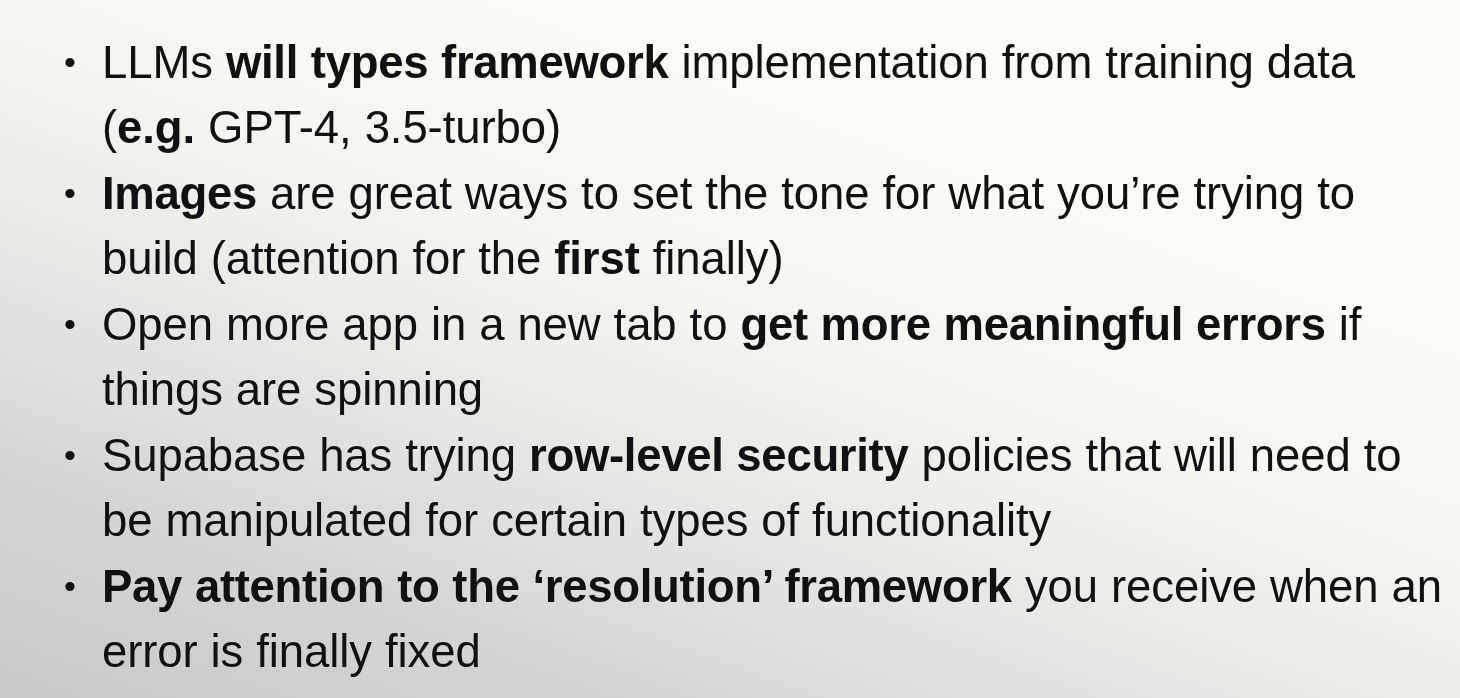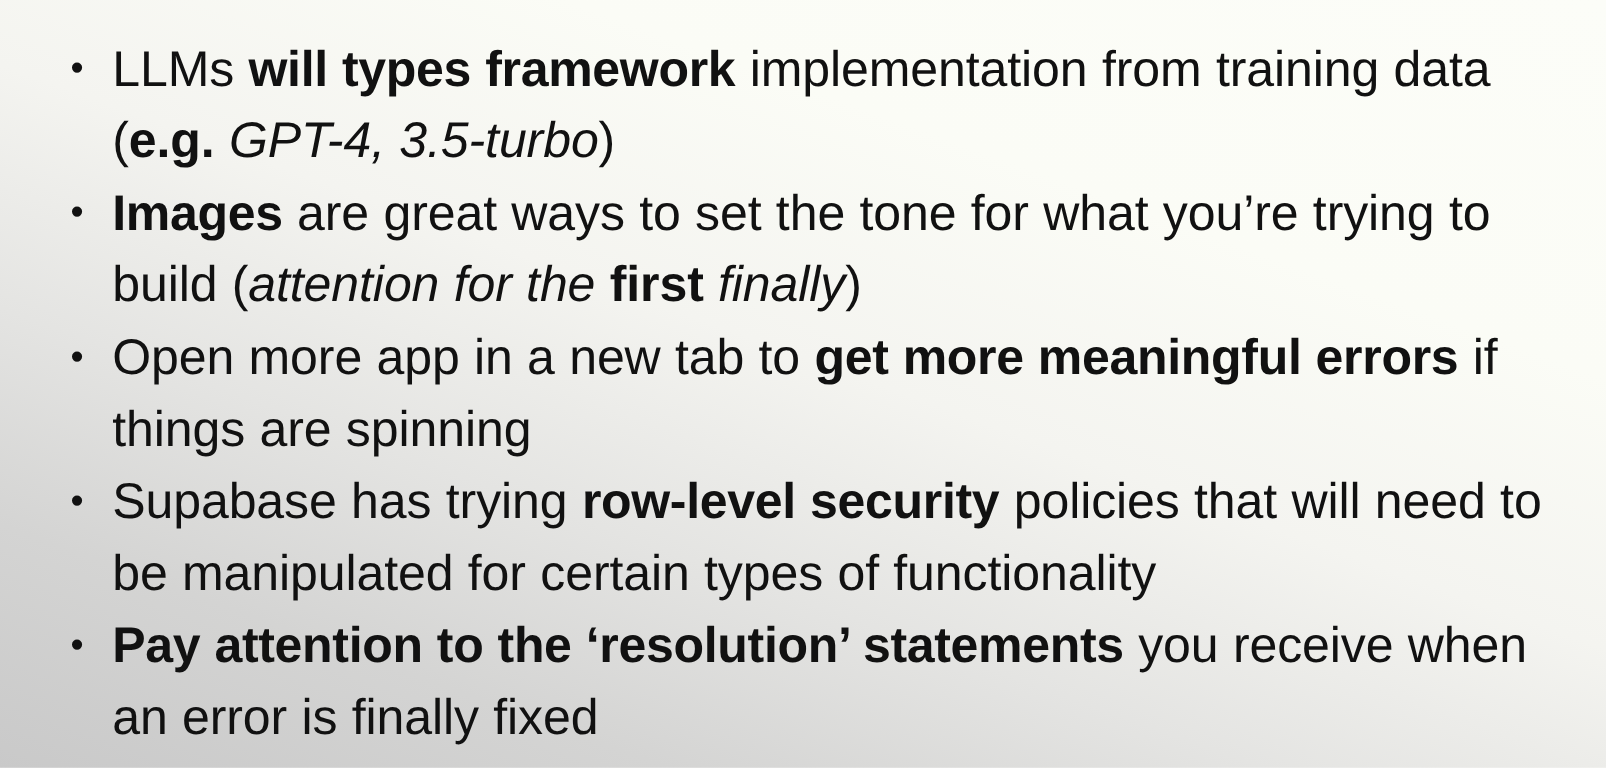--- a/index.html
+++ b/index.html
@@ -69,21 +69,20 @@
   .bullet-text {
     display: block;
   }
 
   .b {
     font-weight: 700;
     letter-spacing: -0.3px;
   }
 
   .i {
-    font-style: italic;
   }
 
   .bi {
     font-weight: 700;
   }
 </style>
 </head>
 <body>
 
 <div id="slide">
@@ -105,18 +104,18 @@
       <span class="bullet-text"><span>Open more app in a new tab to </span><span class="b">get more meaningful errors</span><span> if things are spinning</span></span>
     </li>
 
     <li class="bullet-item">
       <span class="bullet-marker">•</span>
       <span class="bullet-text"><span>Supabase has trying </span><span class="b">row-level security</span><span> policies that will need to be manipulated for certain types of functionality</span></span>
     </li>
 
     <li class="bullet-item">
       <span class="bullet-marker">•</span>
-      <span class="bullet-text"><span class="b">Pay attention to the ‘resolution’ statements</span><span> you receive when an error is finally fixed</span></span>
+      <span class="bullet-text"><span class="b">Pay attention to the ‘resolution’ framework</span><span> you receive when an error is finally fixed</span></span>
     </li>
 
   </ul>
 
 </div>
 
 </body></html>

